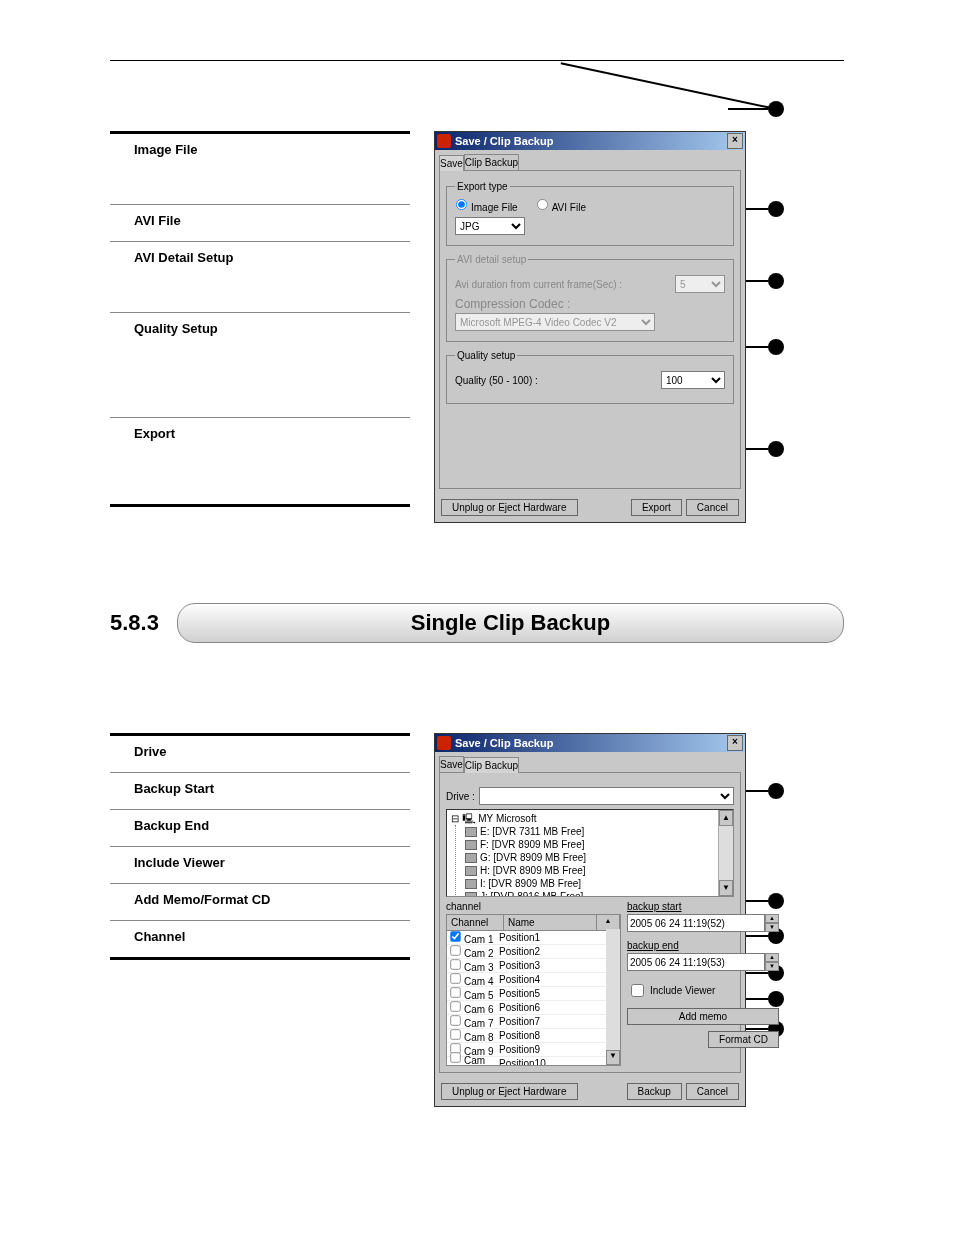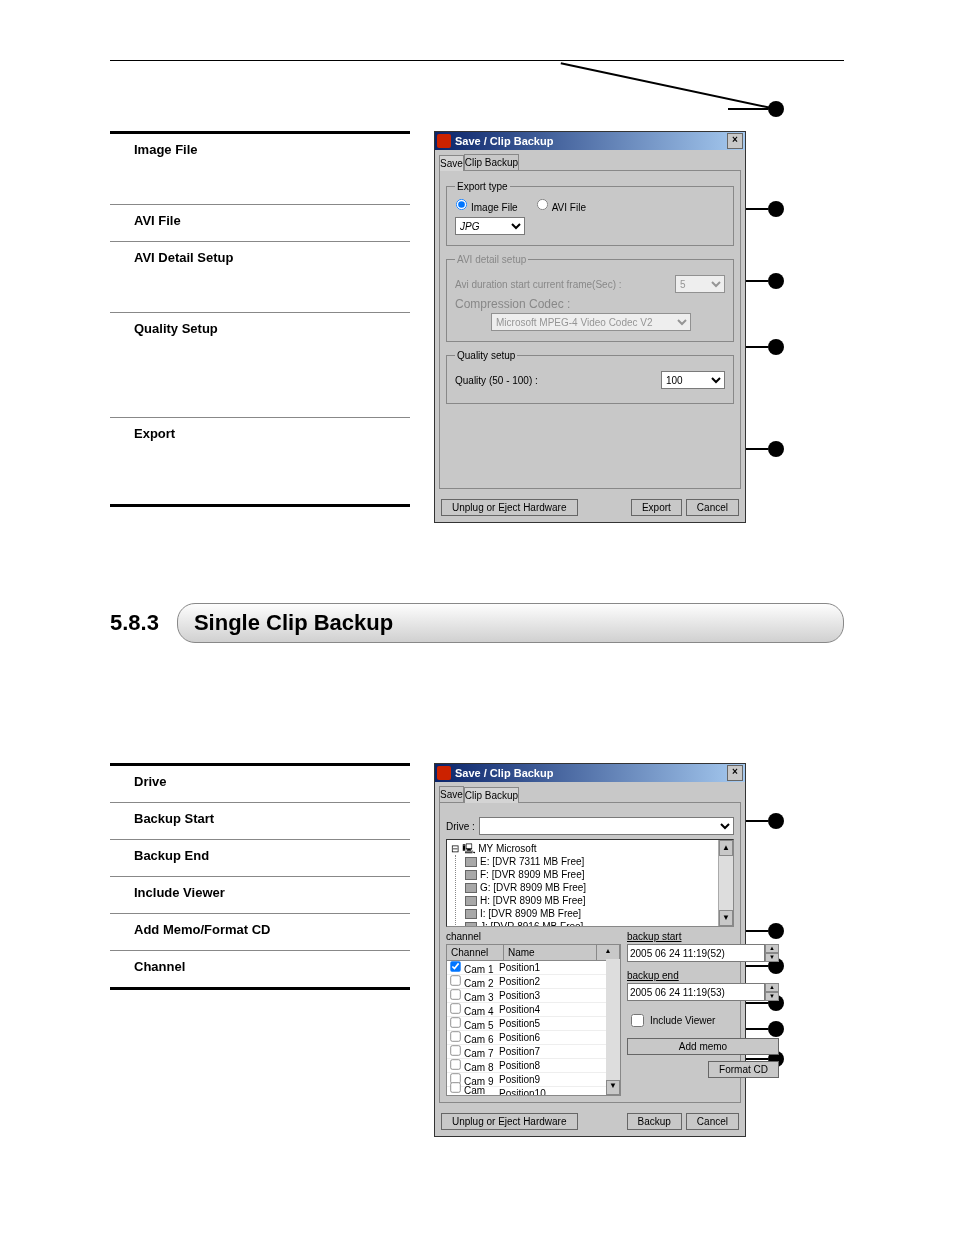--- a/index.html
+++ b/index.html
@@ -42,21 +42,22 @@
     min-height: 88px;
   }
   .label-item.last {
     border-bottom: 3px solid #000;
   }
   
   .section-row {
     display: flex;
     align-items: center;
     gap: 18px;
-    margin: 80px 0 120px 0;
+    margin: 80px 0 90px 0;
+    text-align: center;
   }
   .section-num {
     font-size: 22px;
     font-weight: bold;
   }
   .section-bar {
     flex: 1;
     font-size: 22px;
     font-weight: bold;
     padding: 6px 16px;
@@ -292,35 +293,35 @@
           <div class="tab active">Save</div>
           <div class="tab">Clip Backup</div>
         </div>
         <div class="panel-body">
           <fieldset>
             <legend>Export type</legend>
             <div class="radio-row">
               <label><input type="radio" checked="" style=""><span>Image File</span></label>
               <label><input type="radio" style=""><span>AVI File</span></label>
             </div>
-            <select class="small" style="width:70px;font-style:italic;">
+            <select class="small" style="width:70px;">
               <option>JPG</option>
             </select>
           </fieldset>
 
           <fieldset class="disabled-look">
             <legend>AVI detail setup</legend>
             <div class="row">
-              <label>Avi duration start current frame(Sec) :</label>
+              <label>Avi duration from current frame(Sec) :</label>
               <select class="small" disabled="" style="width:50px;">
                 <option>5</option>
               </select>
             </div>
             <div style="font-size:12px; margin-top:4px;">Compression Codec :</div>
-            <select class="small" disabled="" style="width:200px; margin-top:2px;margin-left:36px;">
+            <select class="small" disabled="" style="width:200px; margin-top:2px;">
               <option>Microsoft MPEG-4 Video Codec V2</option>
             </select>
           </fieldset>
 
           <fieldset>
             <legend>Quality setup</legend>
             <div class="row">
               <label>Quality (50 - 100) :</label>
               <select class="small" style="width:64px;">
                 <option>100</option>

